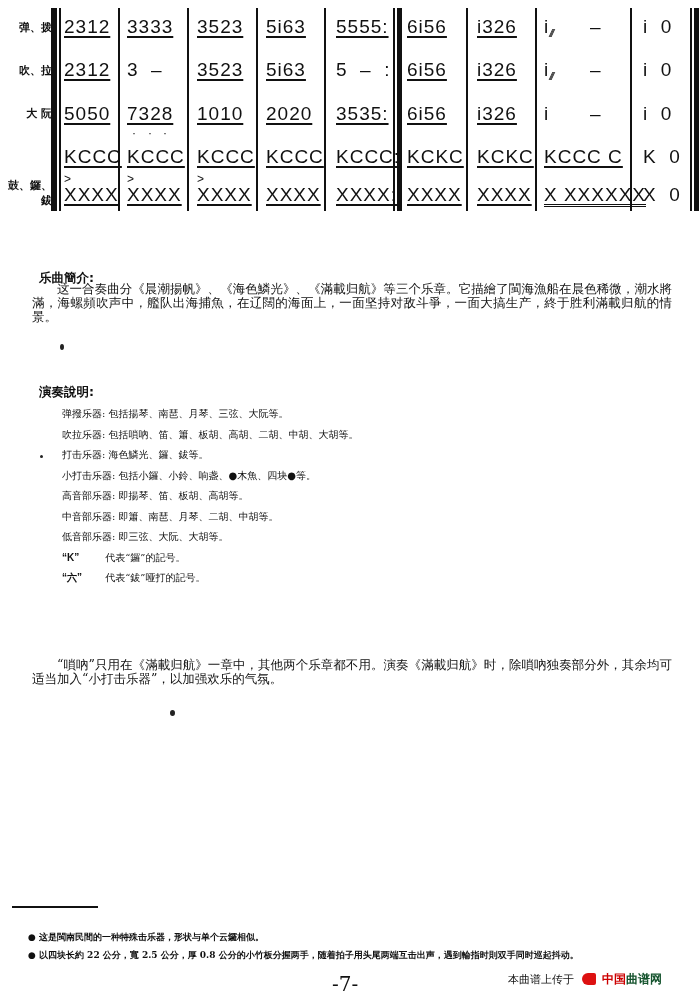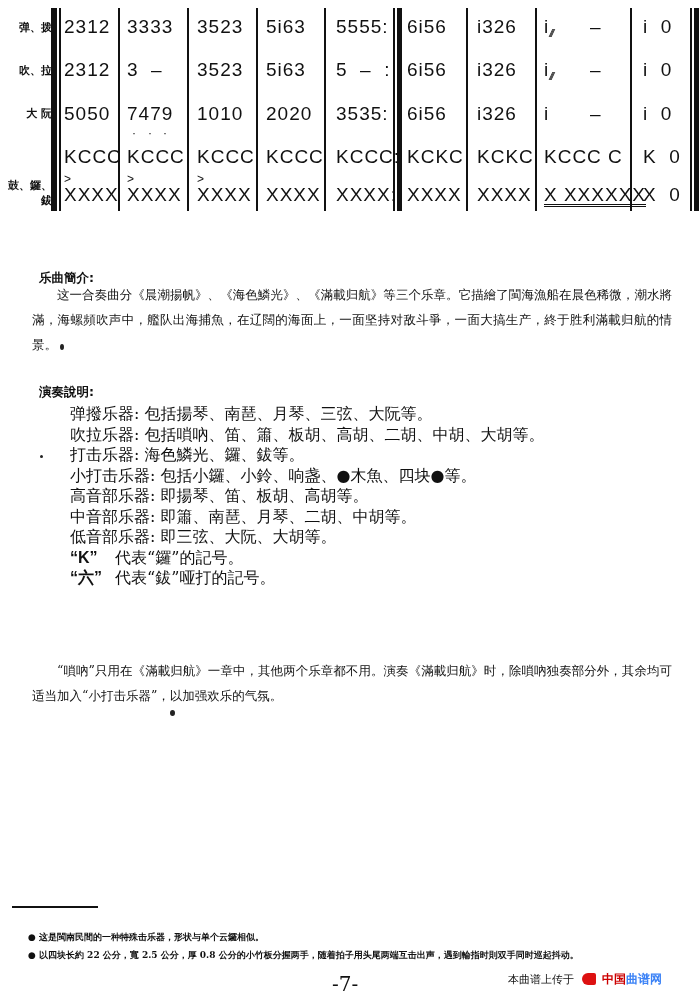--- a/index.html
+++ b/index.html
@@ -9,48 +9,48 @@
   
   .score { position: absolute; left: 0; top: 0; width: 700px; height: 215px; }
   .part-label { position: absolute; left: 6px; width: 46px; font-size: 11px; font-weight: bold;
                 font-family: "DejaVu Serif", serif; text-align: right; letter-spacing: 0px; }
   .brace-bar { position: absolute; left: 51px; top: 8px; width: 6px; height: 203px; background: #111; }
   .brace-thin { position: absolute; left: 59px; top: 8px; width: 1.5px; height: 203px; background: #111; }
   .barline { position: absolute; top: 8px; width: 1.5px; height: 203px; background: #111; }
   .barline.thick { width: 5px; }
   .cell { position: absolute; font-family: "Liberation Sans", sans-serif; font-size: 19px;
           letter-spacing: 1px; white-space: pre; }
-  .u { text-underline-offset: 3px; text-decoration-thickness: 1.5px; }
+  .u { text-decoration: underline; text-underline-offset: 3px; text-decoration-thickness: 1.5px; }
   .uu { text-decoration: underline double; text-underline-offset: 3px; text-decoration-thickness: 1px; }
   .accent { position: absolute; font-size: 12px; font-family: "Liberation Sans", sans-serif; }
   .trem { font-size: 11px; font-style: italic; letter-spacing: -2px; vertical-align: -4px; }
 
   
   .section-title { position: absolute; left: 39px; font-size: 12.5px; font-weight: bold;
                    font-family: "DejaVu Sans", sans-serif; }
-  .para { position: absolute; left: 32px; width: 640px; font-size: 12.5px; line-height: 25px;
+  .para { position: absolute; left: 32px; width: 640px; font-size: 12.5px; line-height: 14px;
           font-family: "DejaVu Serif", serif; text-align: justify; }
   .indent { text-indent: 2em; }
-  .list { position: absolute; left: 70px; font-size: 16px; line-height: 20.5px;
+  .list { position: absolute; left: 62px; font-size: 10px; line-height: 20.5px;
           font-family: "DejaVu Serif", serif; }
   .list .row { white-space: nowrap; }
   .list .key { display: inline-block; min-width: 40px; font-family: "Liberation Sans", sans-serif;
                font-weight: bold; }
   .footnote-rule { position: absolute; left: 12px; top: 906px; width: 86px; height: 1.5px; background: #111; }
   .footnotes { position: absolute; left: 28px; top: 930px; width: 640px; font-size: 9px;
                line-height: 14px; font-family: "DejaVu Serif", serif; font-weight: bold; }
   .fn { padding-left: 10px; text-indent: -10px; }
   .page-number { position: absolute; left: 332px; top: 972px; font-family: "DejaVu Serif", serif;
                  font-size: 20px; }
   .watermark { position: absolute; left: 508px; top: 971px; font-size: 11px;
                font-family: "DejaVu Sans", sans-serif; white-space: nowrap; }
   .wm-logo { display: inline-block; width: 14px; height: 12px; background: #d11; border-radius: 6px 2px 2px 6px;
              vertical-align: -2px; margin: 0 3px 0 4px; }
   .wm-brand1 { color: #c00; font-weight: bold; font-size: 12px; }
-  .wm-brand2 { color: #3b82f6; font-weight: bold; font-size: 12px; }
+  .wm-brand2 { color: #14532d; font-weight: bold; font-size: 12px; }
   .speck { position: absolute; background: #222; border-radius: 50%; }
 </style>
 </head>
 <body>
 
 <div class="score">
   <div class="part-label" style="top:20px">弹、拨</div>
   <div class="part-label" style="top:63px">吹、拉</div>
   <div class="part-label" style="top:106px">大 阮</div>
   <div class="part-label" style="top:178px">鼓、鑼、鈸</div>
@@ -86,21 +86,21 @@
   <div class="cell u" style="left:197px;top:59px">3523</div>
   <div class="cell u" style="left:266px;top:59px">5i63</div>
   <div class="cell" style="left:336px;top:59px">5  –  :</div>
   <div class="cell u" style="left:407px;top:59px">6i56</div>
   <div class="cell u" style="left:477px;top:59px">i326</div>
   <div class="cell" style="left:544px;top:59px"><span>i</span><span class="trem">///</span></div>
   <div class="cell" style="left:590px;top:59px">–</div>
   <div class="cell" style="left:643px;top:59px">i  0</div>
 
   <div class="cell u" style="left:64px;top:103px">5050</div>
-  <div class="cell u" style="left:127px;top:103px">7479</div>
+  <div class="cell u" style="left:127px;top:103px">7328</div>
   <div class="cell u" style="left:197px;top:103px">1010</div>
   <div class="cell u" style="left:266px;top:103px">2020</div>
   <div class="cell u" style="left:336px;top:103px">3535:</div>
   <div class="cell u" style="left:407px;top:103px">6i56</div>
   <div class="cell u" style="left:477px;top:103px">i326</div>
   <div class="cell" style="left:544px;top:103px">i</div>
   <div class="cell" style="left:590px;top:103px">–</div>
   <div class="cell" style="left:643px;top:103px">i  0</div>
 
   <span class="accent" style="left:132px;top:126px">·</span>

